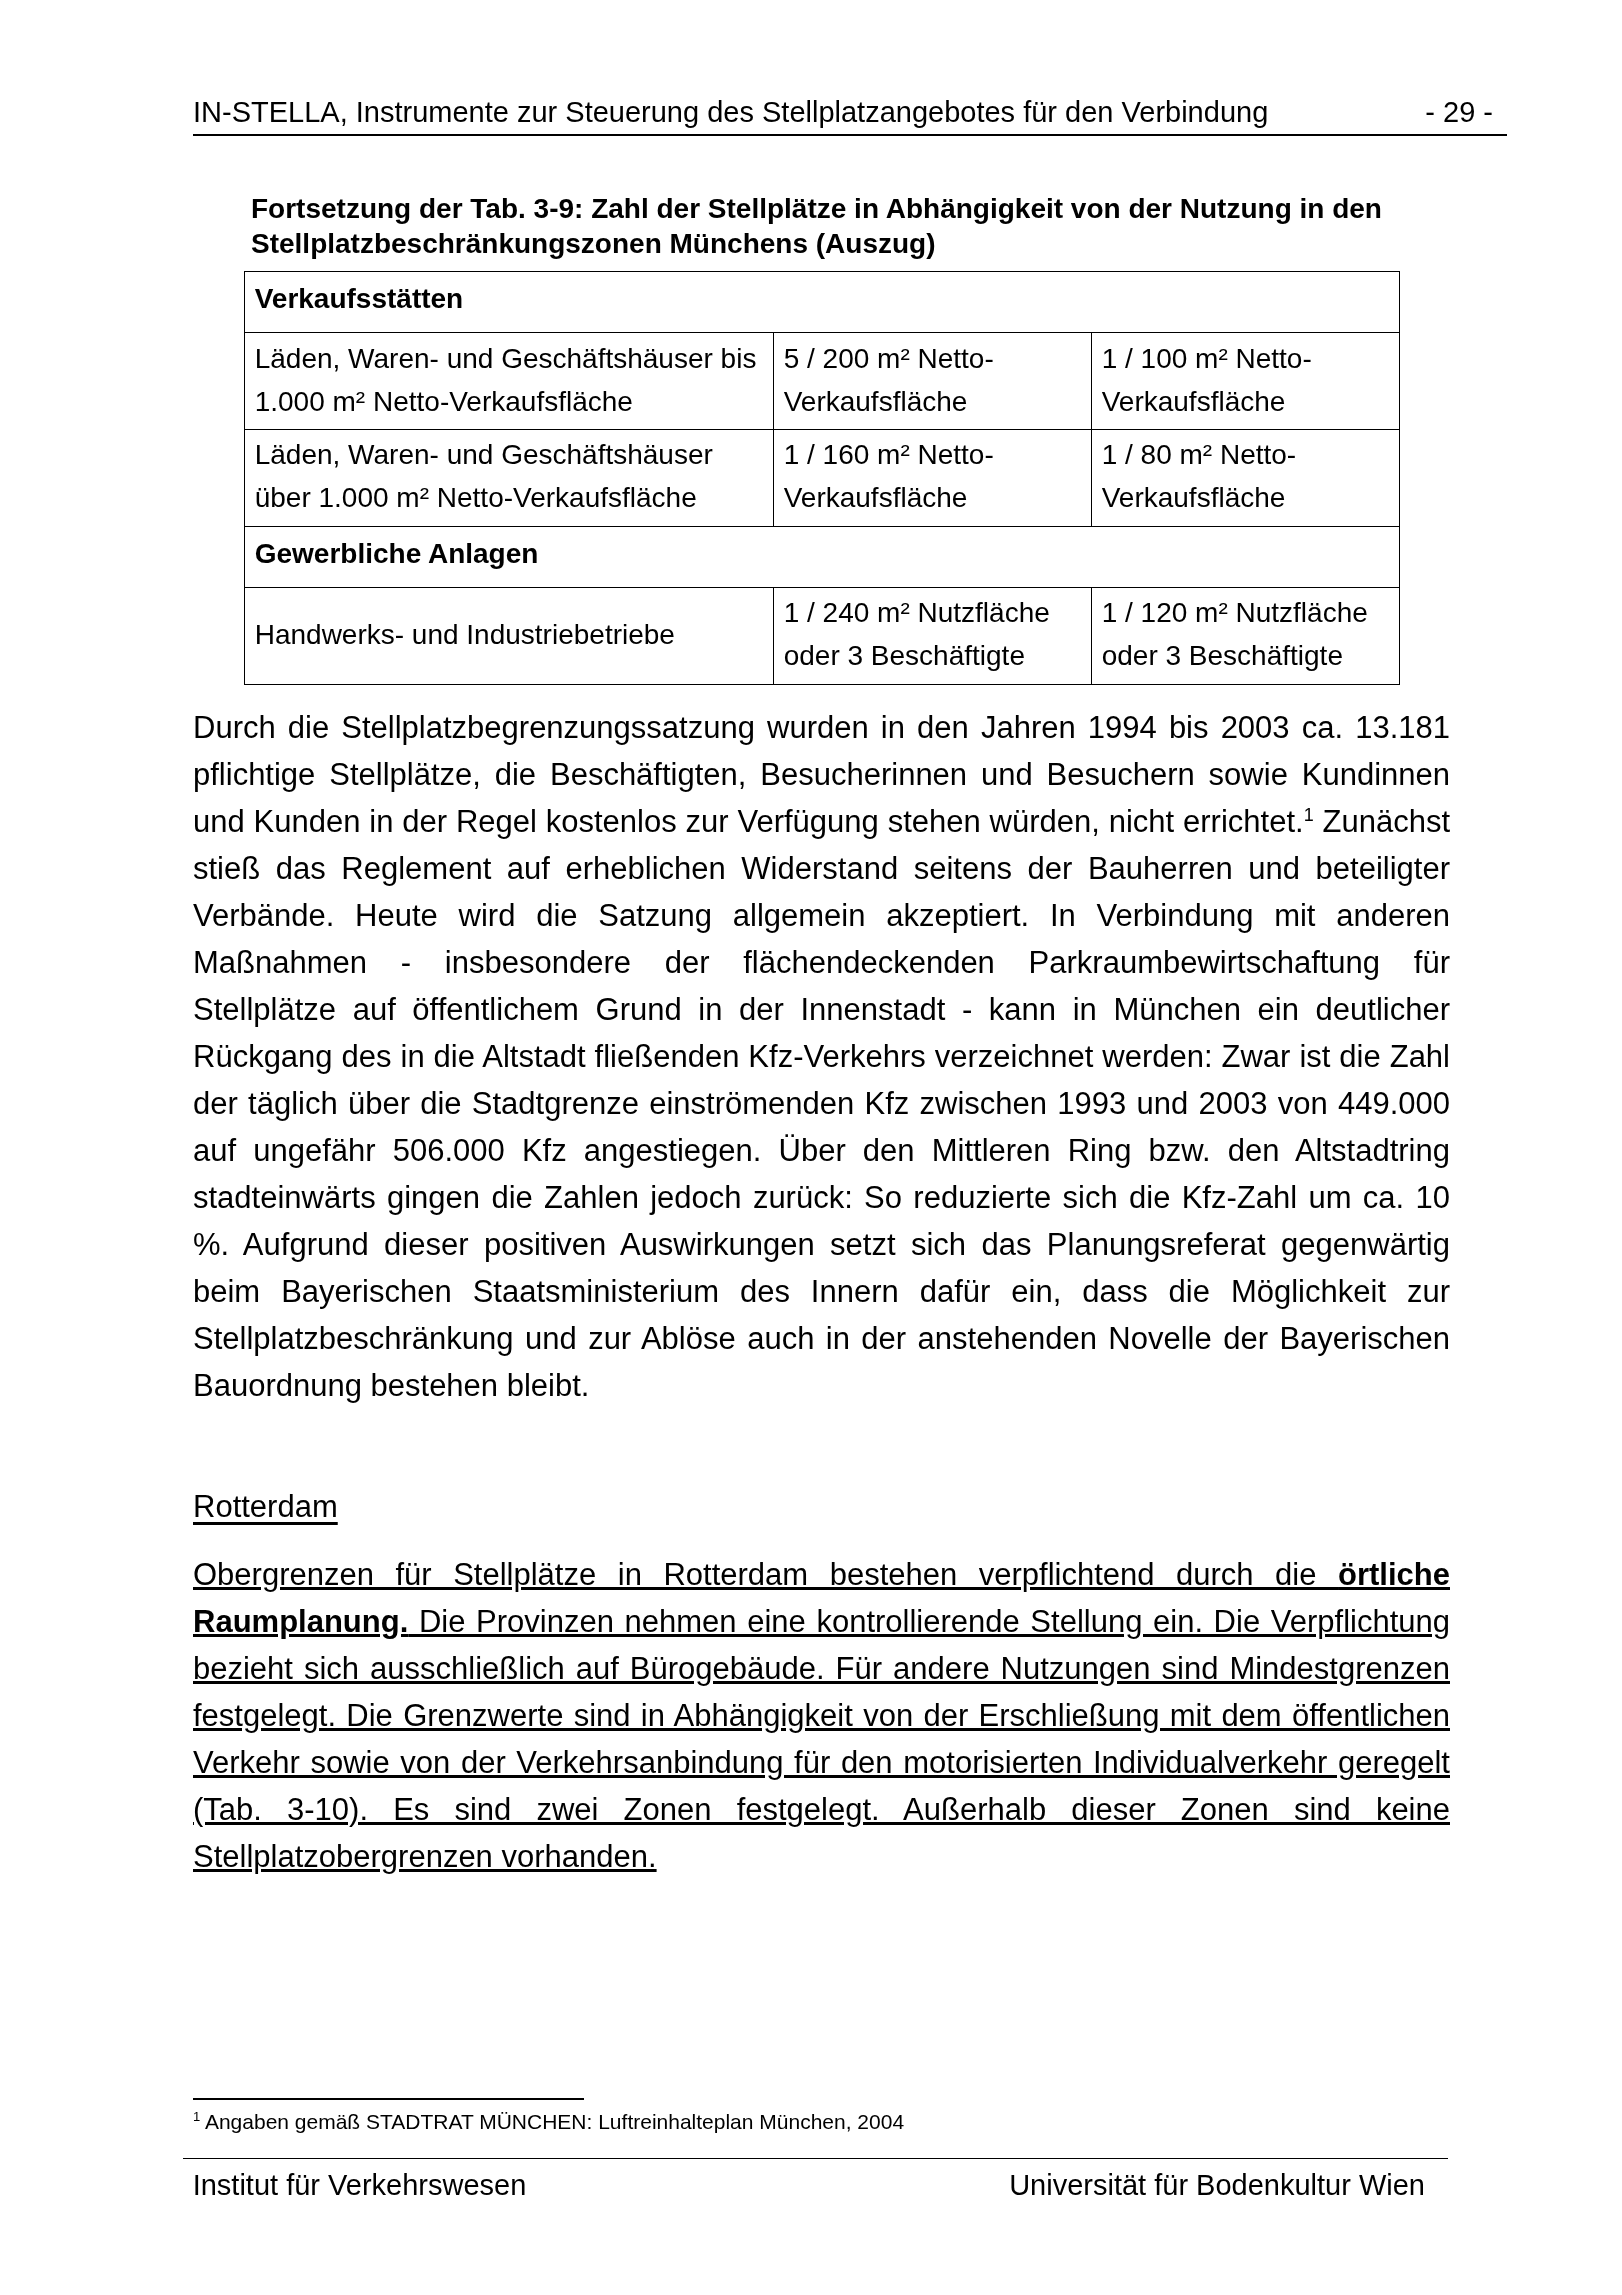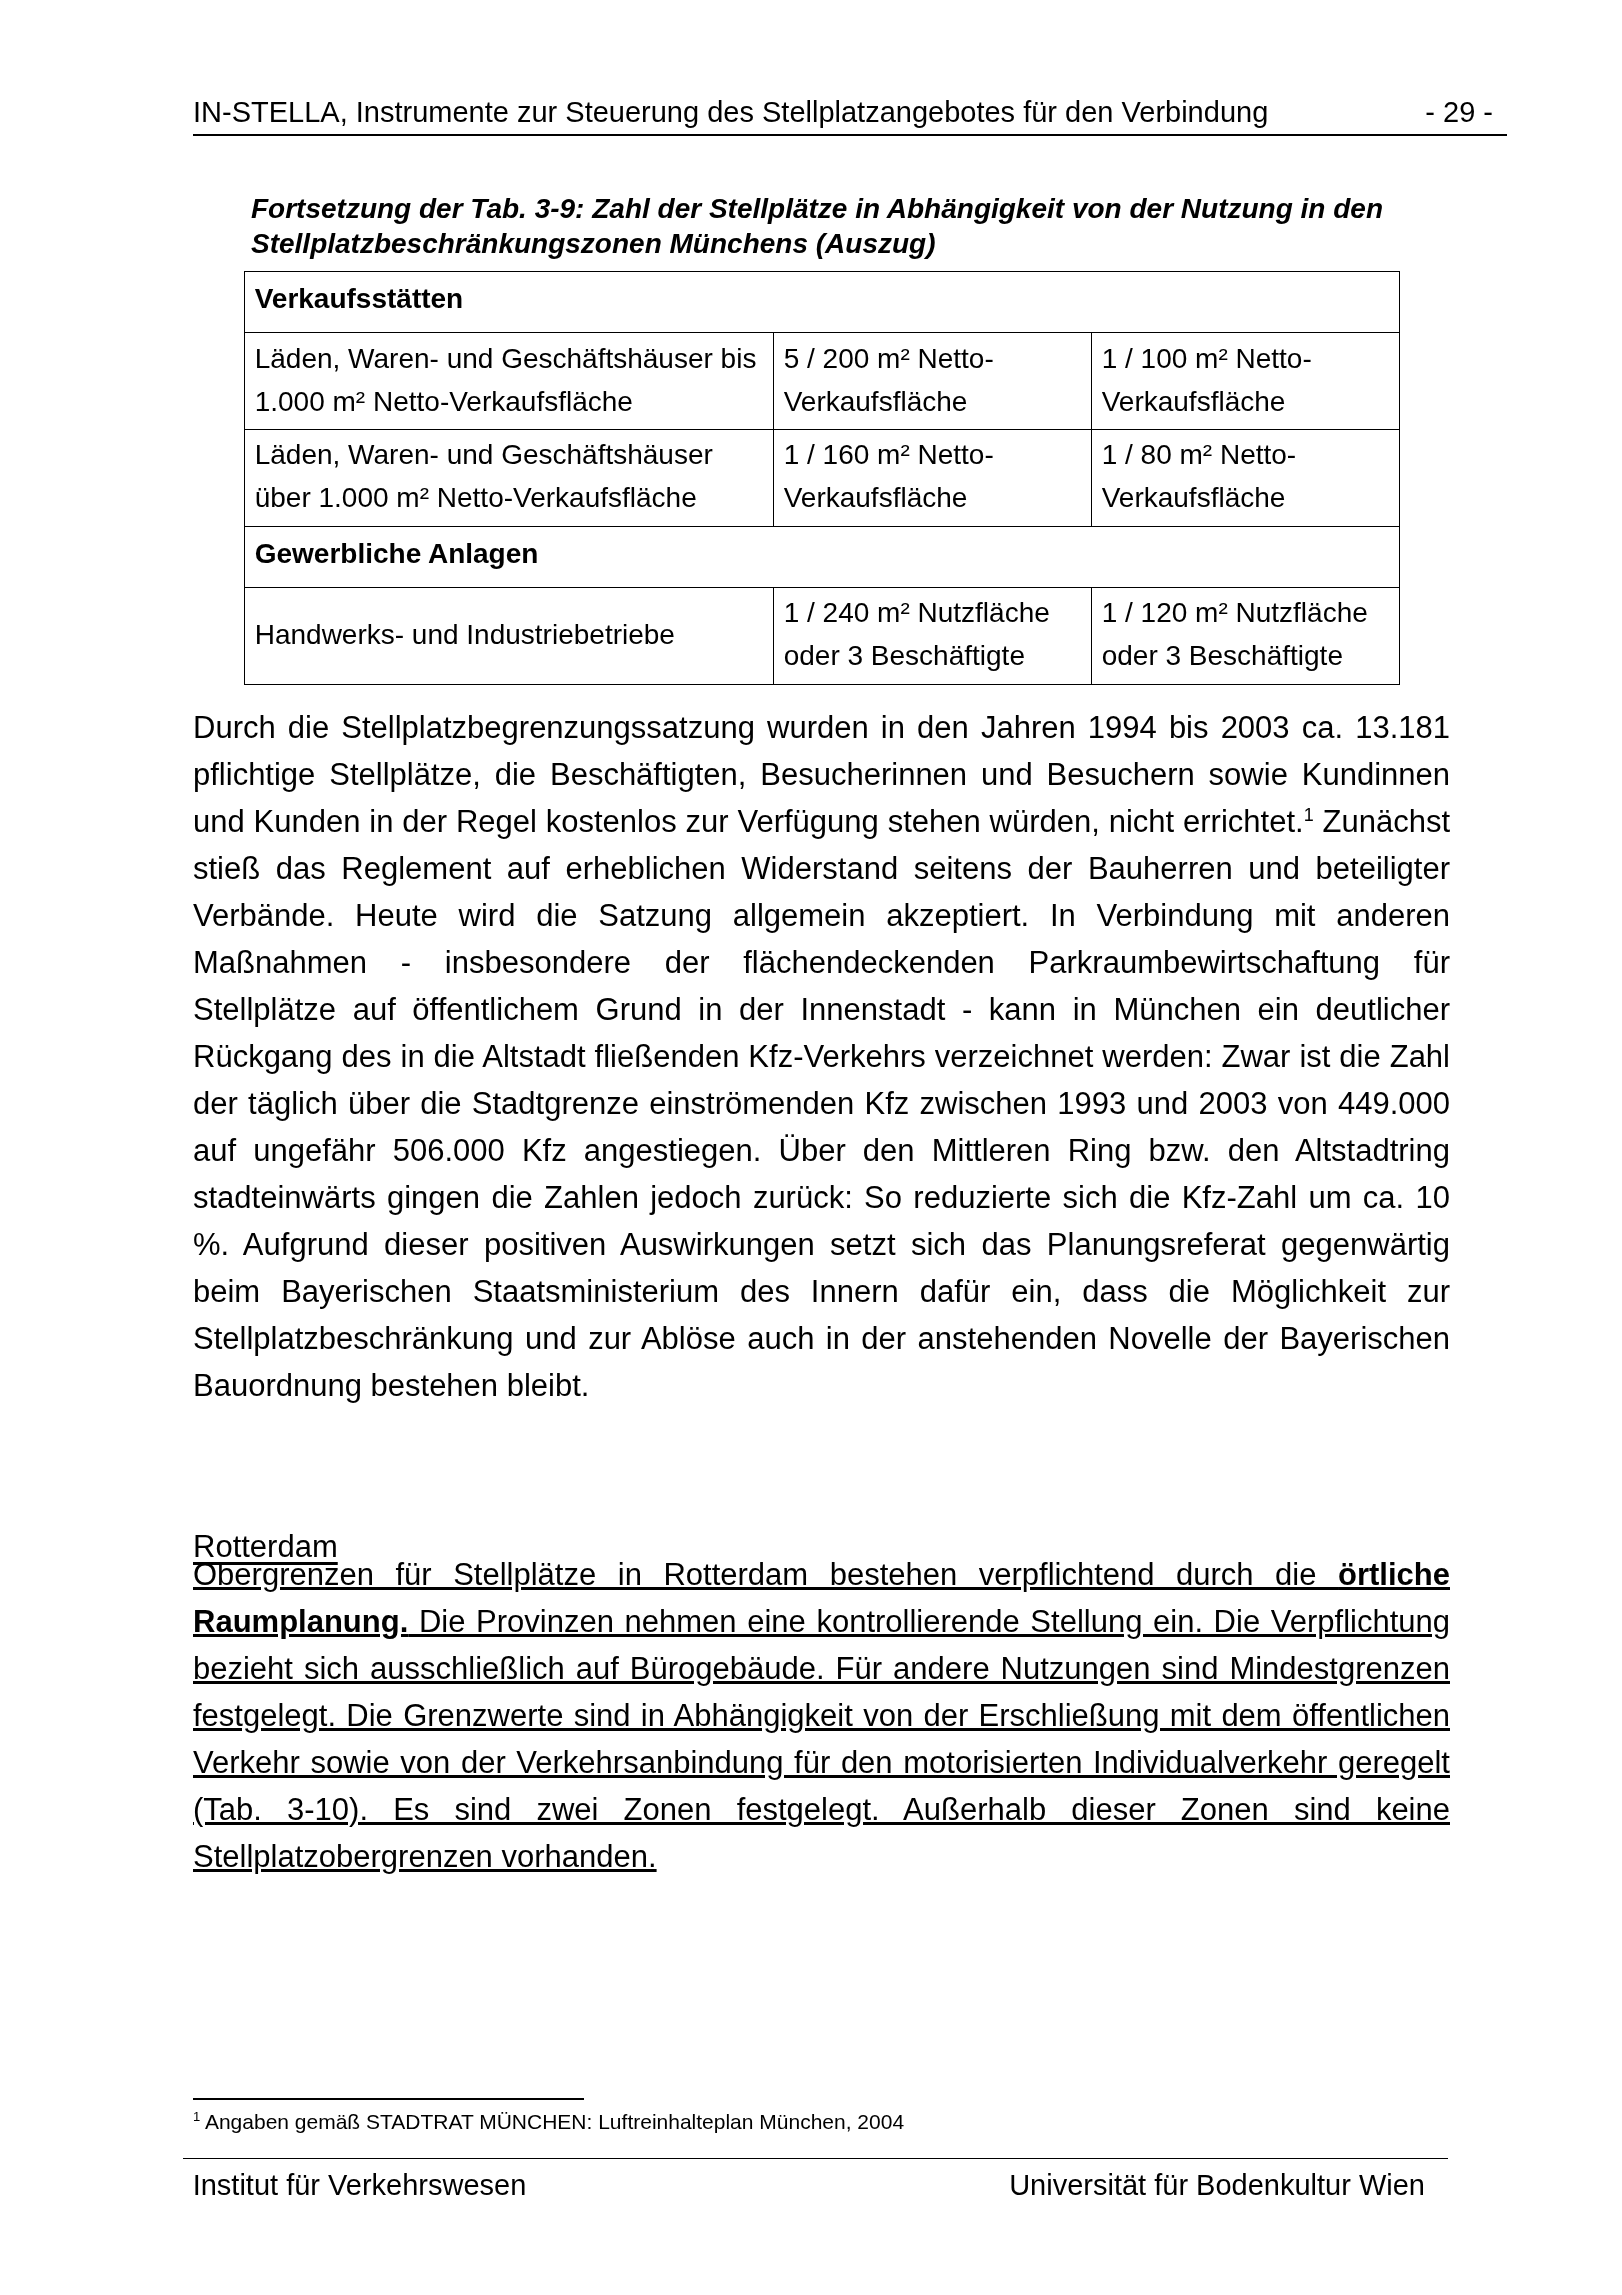--- a/index.html
+++ b/index.html
@@ -24,21 +24,20 @@
     .page-header .pageno { position: absolute; right: 14px; top: 3.2px; white-space: nowrap; margin-left: 20px; }
 
     .caption {
       position: absolute;
       left: 251px;
       top: 191px;
       width: 1152px;
       font-size: 28px;
       font-weight: bold;
       line-height: 35px;
-      font-style: italic;
     }
 
     table.stell {
       position: absolute;
       left: 244px;
       top: 271px;
       width: 1155px;
       border-collapse: collapse;
       font-size: 28px;
       table-layout: fixed;
@@ -68,21 +67,20 @@
       text-align: justify;
     }
     .p1 { top: 704px; }
     .subhead {
       position: absolute;
       left: 193px;
       top: 1489px;
       font-size: 31px;
       text-decoration: underline;
       text-underline-offset: 4.9px;
-      margin-top: 40px;
     }
     .p2 { top: 1551px; text-decoration: underline; }
     sup.fn { font-size: 18px; vertical-align: super; line-height: 0; }
 
     .fn-rule {
       position: absolute;
       left: 193px;
       top: 2098px;
       width: 391px;
       height: 0;

